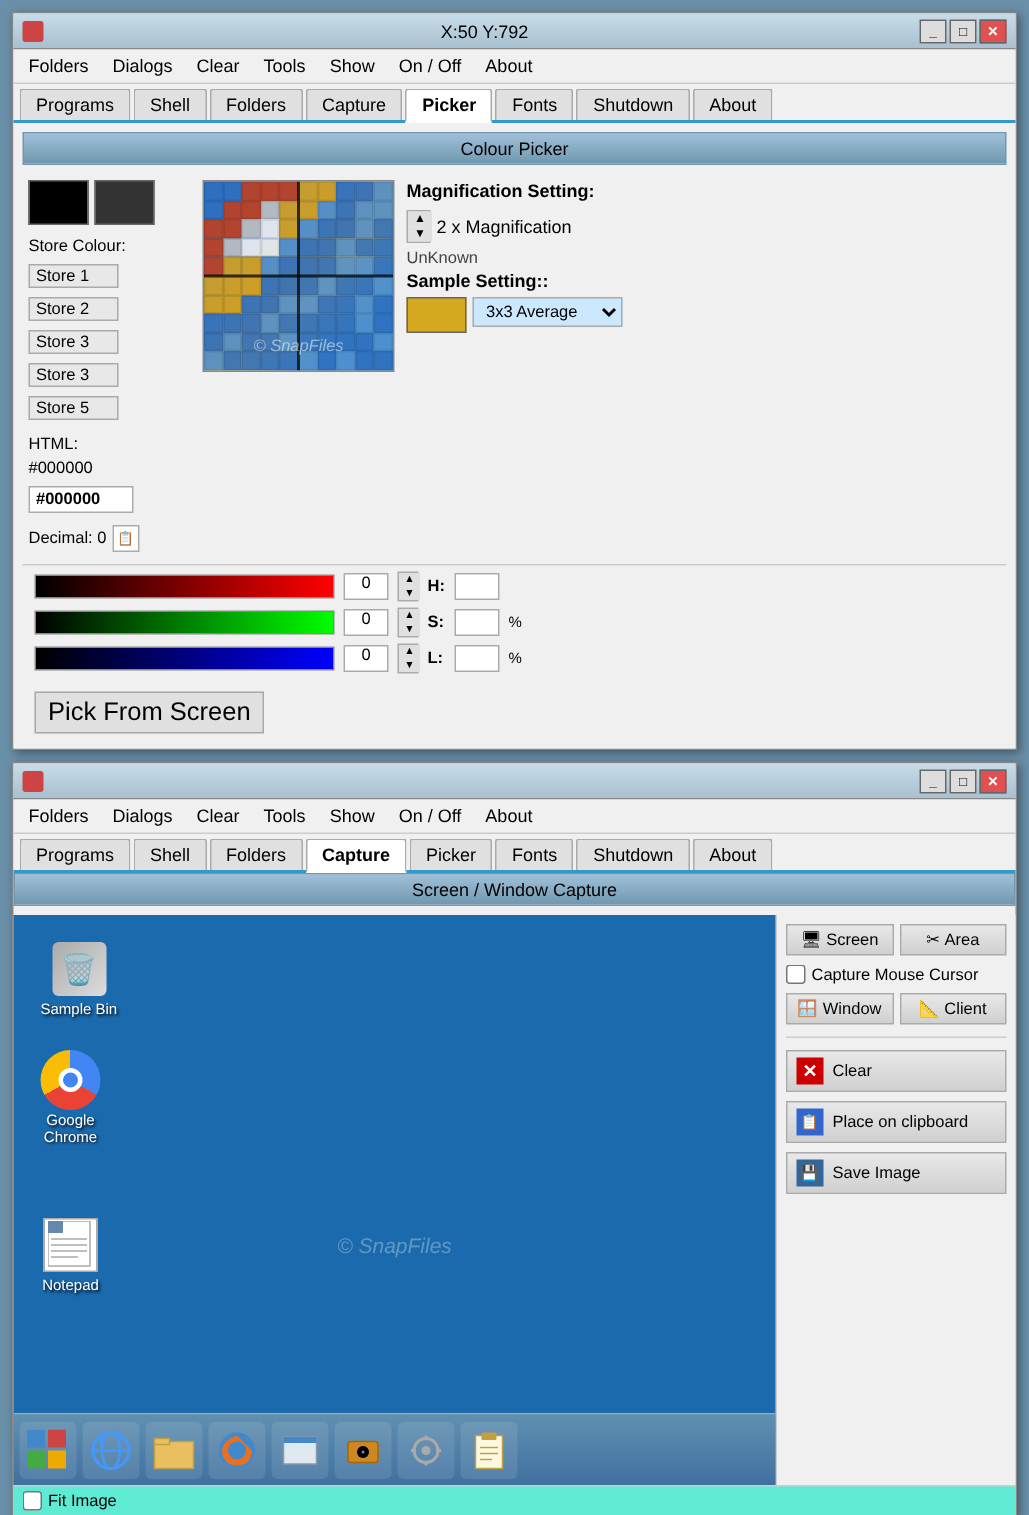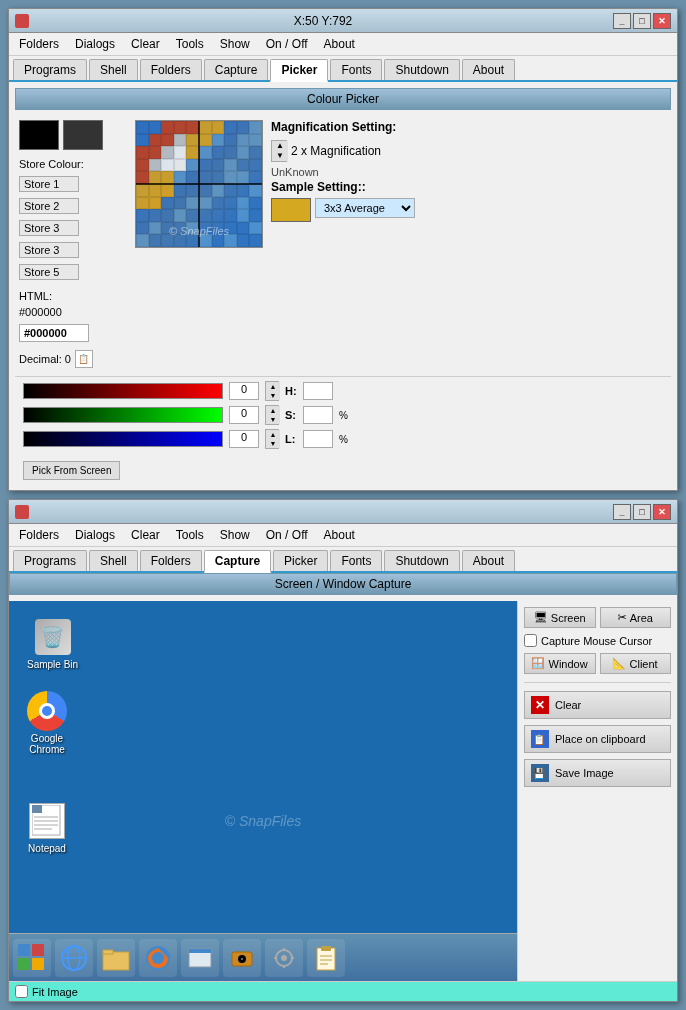--- a/index.html
+++ b/index.html
@@ -376,21 +376,21 @@
     }
 
     .pct-label { font-size: 10px; }
 
     .pick-screen-btn {
       margin: 4px 8px;
       padding: 3px 8px;
       border: 1px solid #aaa;
       background: #e0e0e0;
       cursor: pointer;
-      font-size: 10px;
+      font-size: 17px;
     }
 
     
     .capture-content {
       display: flex;
       gap: 0;
       height: 380px;
     }
 
     .desktop-preview {

